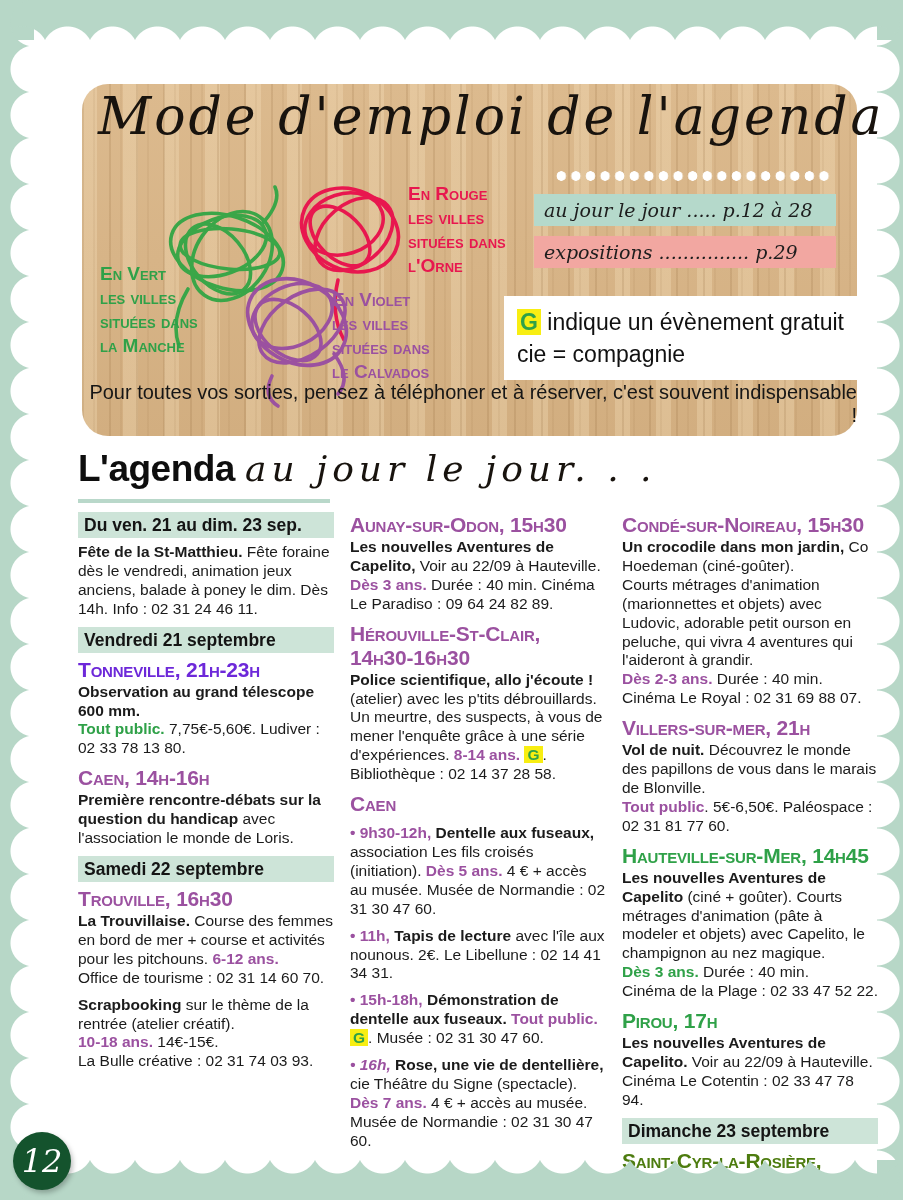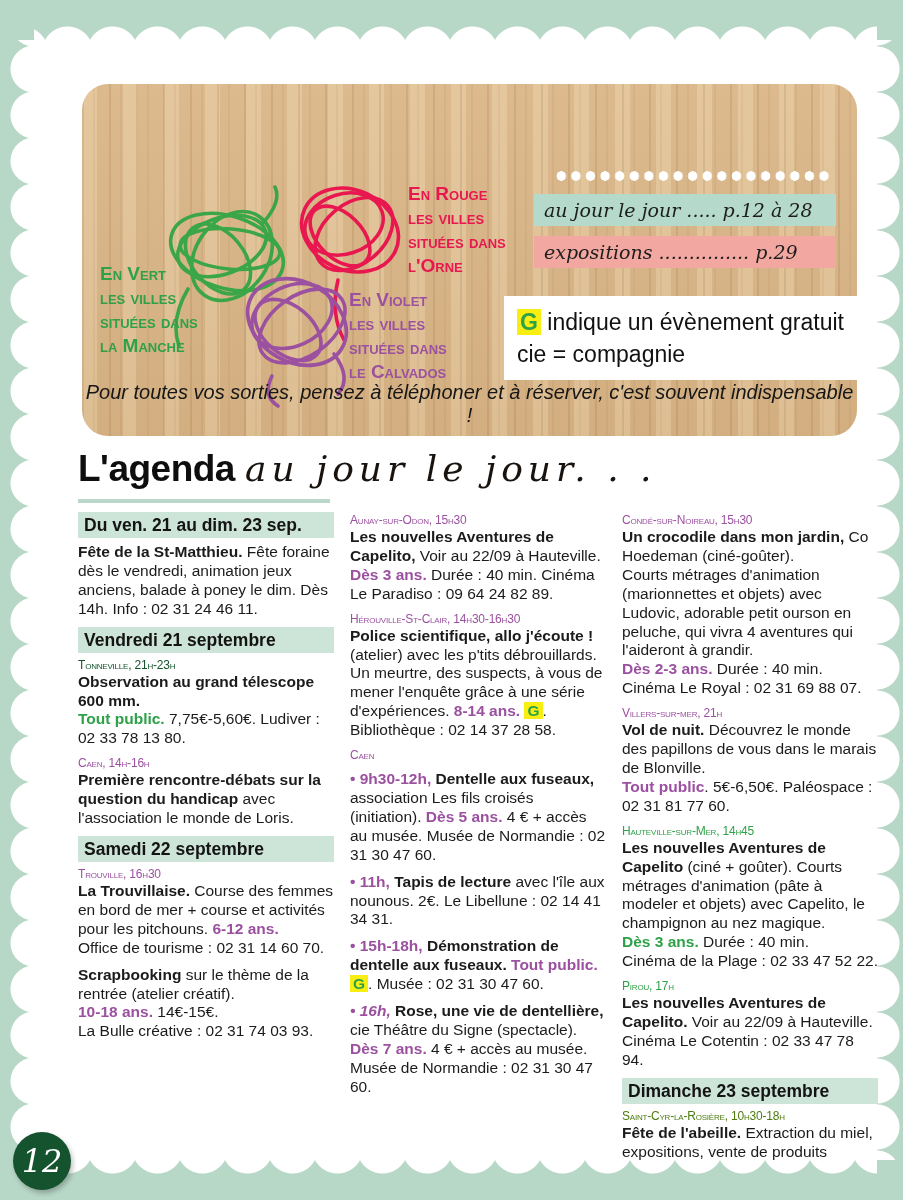--- a/index.html
+++ b/index.html
@@ -37,60 +37,61 @@
   .wood-title{position:absolute;left:16px;top:2px;width:745px;
     font-family:"DejaVu Serif", serif;font-style:italic;font-weight:400;
     font-size:52px;letter-spacing:3px;color:#18130e;white-space:nowrap;}
   .dots-row{position:absolute;left:472px;top:86px;width:278px;height:12px;
     background-image:radial-gradient(circle 5px at 50% 50%, #fff 0 4.5px, rgba(0,0,0,0) 5px);
     background-size:14.6px 12px;background-repeat:repeat-x;}
   .scribbles{position:absolute;left:0;top:0;width:775px;height:352px;pointer-events:none;}
   .legend{position:absolute;font-weight:bold;font-variant:small-caps;font-size:19px;line-height:24px;}
   .legend-green{left:18px;top:178px;color:#2fa148;}
   .legend-red{left:326px;top:98px;color:#e8174f;}
-  .legend-violet{left:267px;top:204px;color:#9b51a0;}
+  .legend-violet{left:250px;top:204px;color:#9b51a0;}
   .toc{position:absolute;left:452px;width:302px;font-family:"DejaVu Serif", serif;font-style:italic;
     font-size:19px;color:#1d1d1d;padding:5px 10px;box-sizing:border-box;white-space:nowrap;}
   .toc-mint{top:110px;background:#b5d9cb;}
   .toc-pink{top:152px;background:#f2a7a1;}
   .info-box{position:absolute;left:422px;top:212px;width:352px;background:#fff;padding:10px 13px;
     font-size:23px;line-height:1.4;color:#111;}
   .g-badge{background:#f8ee12;color:#2fa148;font-weight:bold;padding:0 3px;}
-  .wood-note{position:absolute;left:0;right:0;bottom:9px;text-align:center;font-size:20px;color:#161616;font-style:italic;}
+  .wood-note{position:absolute;left:0;right:0;bottom:9px;text-align:right;font-size:20px;color:#161616;}
   
   .agenda-head{position:absolute;left:78px;top:448px;z-index:3;white-space:nowrap;}
   .agenda-head .bold{font-size:37px;font-weight:800;color:#0e0e0e;letter-spacing:-0.5px;}
   .agenda-head .script{font-family:"DejaVu Serif", serif;font-style:italic;font-size:36px;
     letter-spacing:5px;color:#18130e;margin-left:10px;}
   .head-underline{position:absolute;left:78px;top:499px;width:252px;height:4px;background:#b9d8ca;z-index:3;}
   
   #columns{position:absolute;left:78px;top:512px;width:800px;display:grid;
     grid-template-columns:repeat(3,1fr);column-gap:16px;z-index:3;}
   .date-header{background:#cde4d8;color:#141414;font-weight:bold;font-size:17.5px;
     padding:3px 6px 2px;margin:7px 0 5px;}
   .col > .date-header:first-child{margin-top:0;}
   .entry{margin:0 0 8px;}
-  .city{font-weight:normal;font-variant:small-caps;font-size:12px;letter-spacing:-0.2px;margin:1px 0 1px;}
+  .city{font-weight:bold;font-variant:small-caps;font-size:21px;letter-spacing:-0.2px;margin:1px 0 1px;}
   .body{font-size:15.5px;line-height:1.22;color:#1b1b1b;}
   .sb{font-weight:bold;}
   .sa{font-weight:bold;}
 </style>
 </head>
 <body>
 
 <div class="corner c-tl"></div>
 <div class="corner c-tr"></div>
 <div class="corner c-bl"></div>
 <div class="corner c-br"></div>
 <div class="bord bord-top"></div>
 <div class="bord bord-bottom"></div>
 <div class="bord bord-left"></div>
 <div class="bord bord-right"></div>
 
 <div class="wood">
+  <div class="wood-title">Mode d'emploi de l'agenda</div>
   <div class="dots-row"></div>
 
   <svg class="scribbles" viewBox="0 0 775 352" xmlns="http://www.w3.org/2000/svg">
     <g stroke="#3aa648" fill="none" stroke-width="3.6" stroke-linecap="round">
       <ellipse cx="145" cy="168" rx="58" ry="36" transform="rotate(18 145 168)"></ellipse>
       <ellipse cx="140" cy="162" rx="46" ry="28" transform="rotate(-20 140 162)"></ellipse>
       <ellipse cx="150" cy="172" rx="36" ry="48" transform="rotate(35 150 172)"></ellipse>
       <ellipse cx="136" cy="175" rx="26" ry="40" transform="rotate(-40 136 175)"></ellipse>
       <ellipse cx="148" cy="165" rx="50" ry="20" transform="rotate(5 148 165)"></ellipse>
       <path d="M106 205 Q88 235 97 262 M180 140 Q200 118 193 103"></path>
@@ -147,21 +148,21 @@
 <div class="head-underline"></div>
 
 <div id="columns">
     <div class="col">
       <div class="date-header">Du ven. 21 au dim. 23 sep.</div>
       <div class="entry">
         <div class="body"><span class="sb">Fête de la St-Matthieu.</span><span> Fête foraine dès le vendredi, animation jeux anciens, balade à poney le dim. Dès 14h. Info : 02 31 24 46 11.</span></div>
       </div>
       <div class="date-header">Vendredi 21 septembre</div>
       <div class="entry">
-        <div class="city" style="color: #14532d;">Tonneville, 21h-23h</div>
+        <div class="city" style="color: #6d28d9;">Tonneville, 21h-23h</div>
         <div class="body"><span class="sb">Observation au grand télescope 600 mm.</span><br><span class="sa" style="color: rgb(47, 161, 72);">Tout public.</span><span> 7,75€-5,60€. Ludiver : 02 33 78 13 80.</span></div>
       </div>
       <div class="entry">
         <div class="city" style="color: rgb(155, 81, 160);">Caen, 14h-16h</div>
         <div class="body"><span class="sb">Première rencontre-débats sur la question du handicap</span><span> avec l'association le monde de Loris.</span><br></div>
       </div>
       <div class="date-header">Samedi 22 septembre</div>
       <div class="entry">
         <div class="city" style="color: rgb(155, 81, 160);">Trouville, 16h30</div>
         <div class="body"><span class="sb">La Trouvillaise.</span><span> Course des femmes en bord de mer + course et activités pour les pitchouns. </span><span class="sa" style="color: rgb(155, 81, 160);">6-12 ans.</span><br><span>Office de tourisme : 02 31 14 60 70.</span></div>

